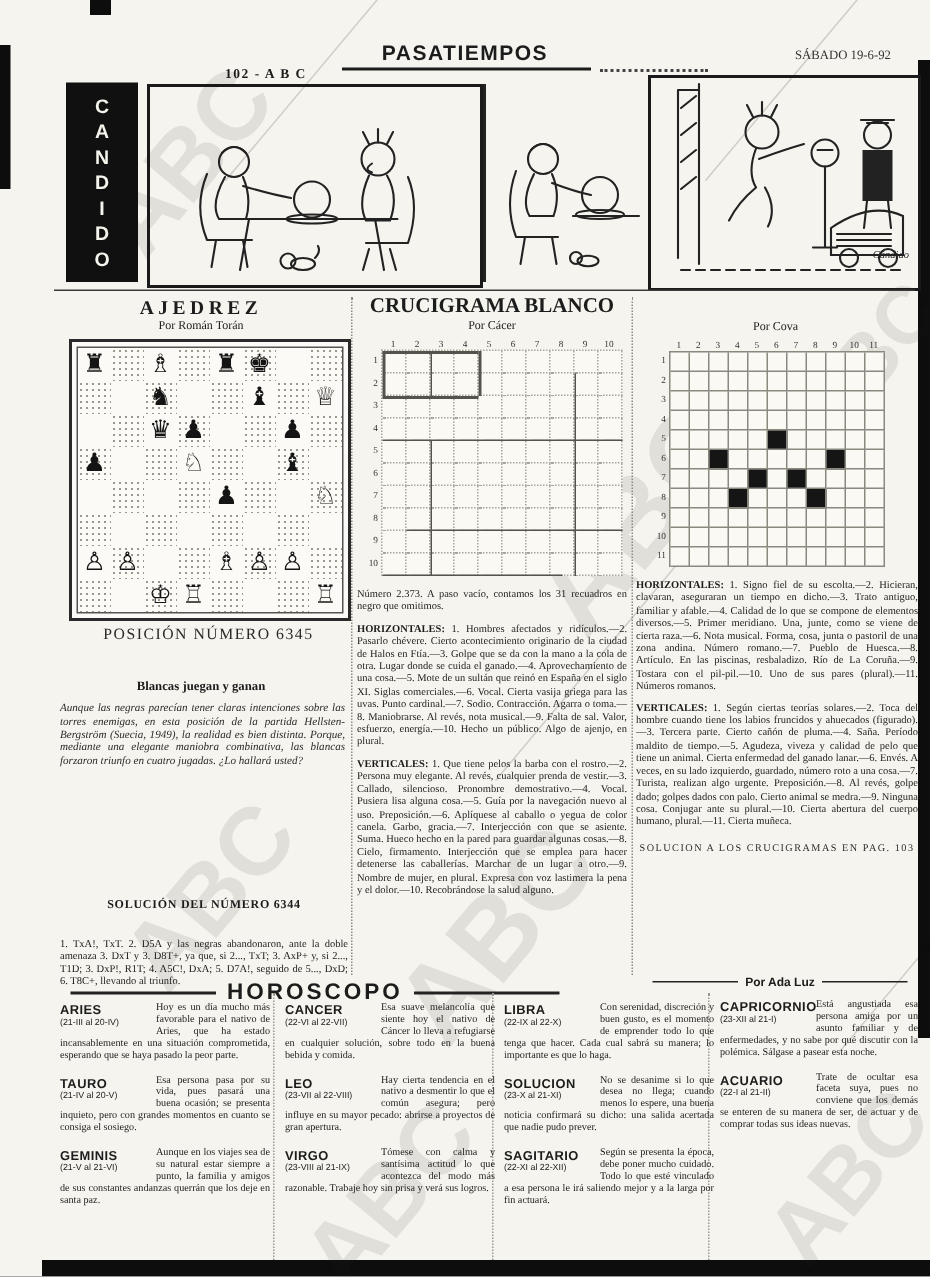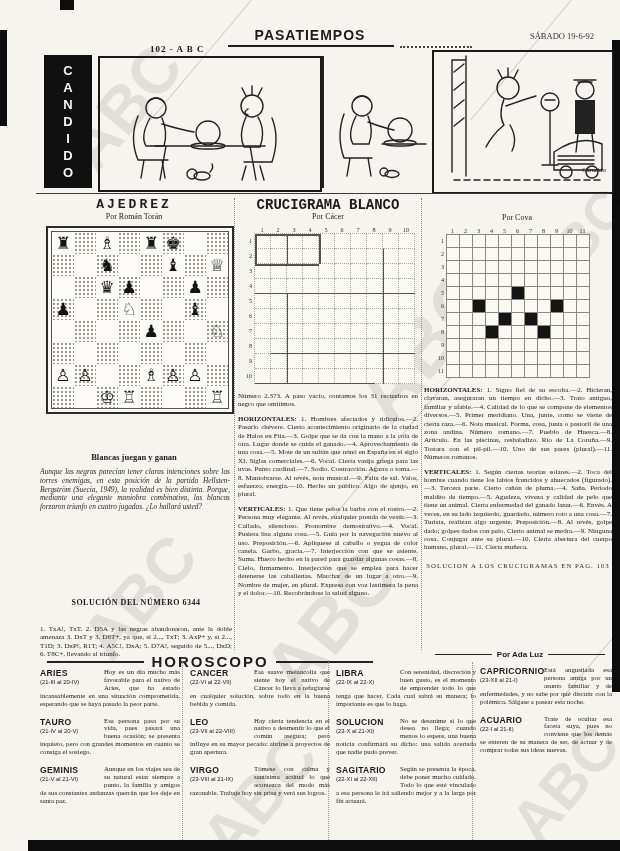--- a/index.html
+++ b/index.html
@@ -23,21 +23,21 @@
   .cand-letter{color:#f4f3ec;font-family:"Liberation Sans",sans-serif;font-weight:bold;font-size:13px;line-height:17px;}
   .panel{position:absolute;background:transparent;}
   .panel svg{display:block;}
   .p1{left:98px;top:56px;width:220px;height:132px;border:2px solid #1a1a1a;}
   .p2{left:322px;top:56px;width:106px;height:132px;border-left:2px solid #222;}
   .p3{left:432px;top:50px;width:178px;height:140px;border:2px solid #1a1a1a;}
   .signature{position:absolute;right:6px;bottom:18px;font-size:7px;font-style:italic;color:#222;}
   .comics-rule{position:absolute;left:36px;top:193px;width:574px;height:1px;background:#3a3a3a;}
   
   .col-div{position:absolute;top:198px;height:452px;border-left:1px dotted #8c8c84;}
-  .sec-title{font-family:Liberation Mono, monospace;font-weight:bold;text-align:center;}
+  .sec-title{font-family:Liberation Serif, serif;font-weight:bold;text-align:center;}
   .byline{text-align:center;font-size:8px;}
   .tiny{font-size:7px;line-height:8.4px;text-align:justify;}
   
   .chess-title{position:absolute;left:36px;top:197px;width:196px;font-size:13px;letter-spacing:3px;}
   .chess-byline{position:absolute;left:36px;top:212px;width:196px;}
   .board-outer{position:absolute;left:46px;top:226px;border:2px solid #2a2a2a;padding:3px;background:#fbfaf6;}
   #chess-board{display:grid;grid-template-columns:repeat(8,22px);grid-auto-rows:22px;border:1px solid #555;}
   .c-cell{display:flex;align-items:center;justify-content:center;font-size:17px;
           font-family:"DejaVu Sans",sans-serif;color:#141414;}
   .c-cell.dark{background-image:radial-gradient(#99988c 0.8px,transparent 0.9px);background-size:4px 4px;}
@@ -256,20 +256,21 @@
         <div class="c-cell dark"></div>
         <div class="c-cell light"></div>
         <div class="c-cell dark">♔</div>
         <div class="c-cell light">♖</div>
         <div class="c-cell dark"></div>
         <div class="c-cell light"></div>
         <div class="c-cell dark"></div>
         <div class="c-cell light">♖</div>
       </div>
   </div>
+  <div class="chess-caption">POSICIÓN NÚMERO 6345</div>
   <div class="chess-instr">Blancas juegan y ganan</div>
   <div class="chess-comm">Aunque las negras parecían tener claras intenciones sobre las torres enemigas, en esta posición de la partida Hellsten-Bergström (Suecia, 1949), la realidad es bien distinta. Porque, mediante una elegante maniobra combinativa, las blancas forzaron triunfo en cuatro jugadas. ¿Lo hallará usted?</div>
   <div class="chess-soltitle">SOLUCIÓN DEL NÚMERO 6344</div>
   <div class="tiny chess-soltext">1. TxA!, TxT. 2. D5A y las negras abandonaron, ante la doble amenaza 3. DxT y 3. D8T+, ya que, si 2..., TxT; 3. AxP+ y, si 2..., T1D; 3. DxP!, R1T; 4. A5C!, DxA; 5. D7A!, seguido de 5..., DxD; 6. T8C+, llevando al triunfo.</div>
 
   <div class="sec-title cb-title">CRUCIGRAMA BLANCO</div>
   <div class="byline cb-byline">Por Cácer</div>
   <div class="cb-wrap" style="position:absolute;">
     <div class="cb-cols" id="cb-cols">
         <span class="cb-collab">1</span>

